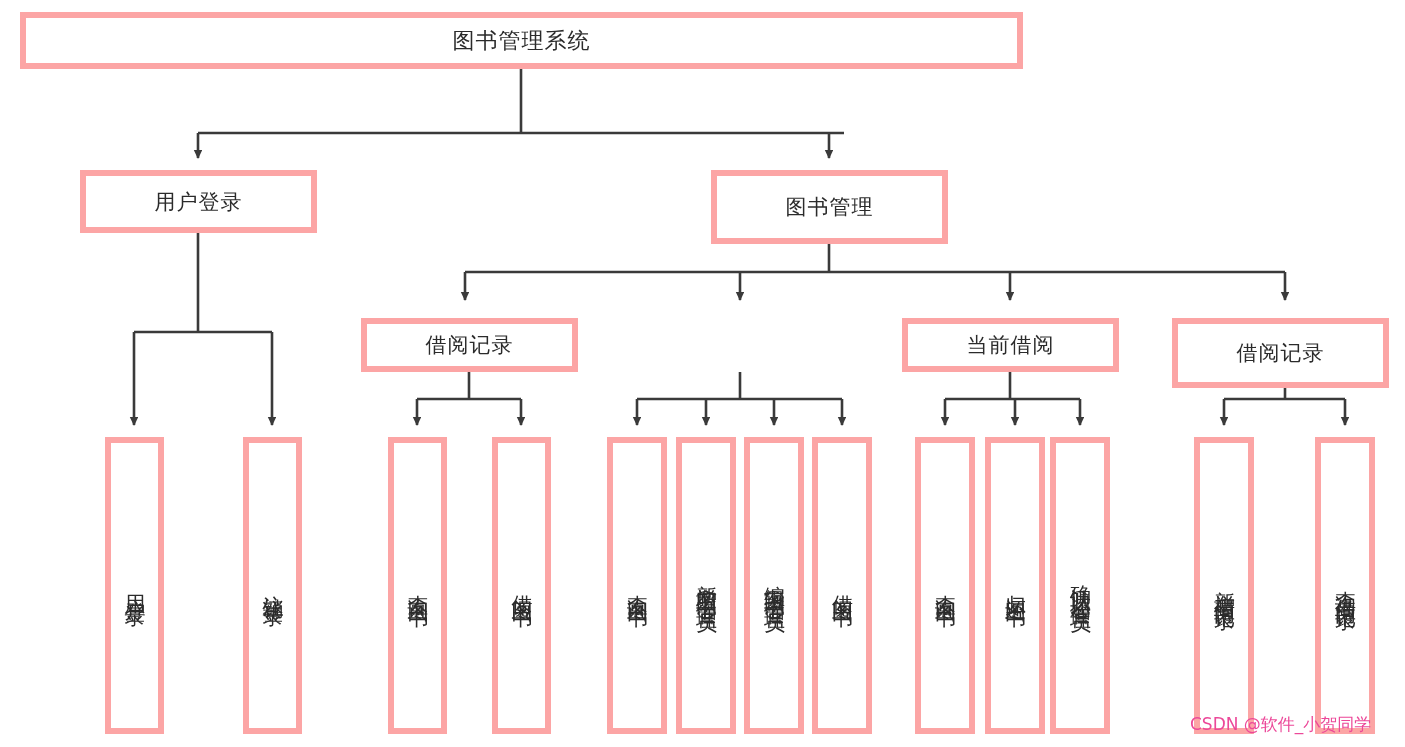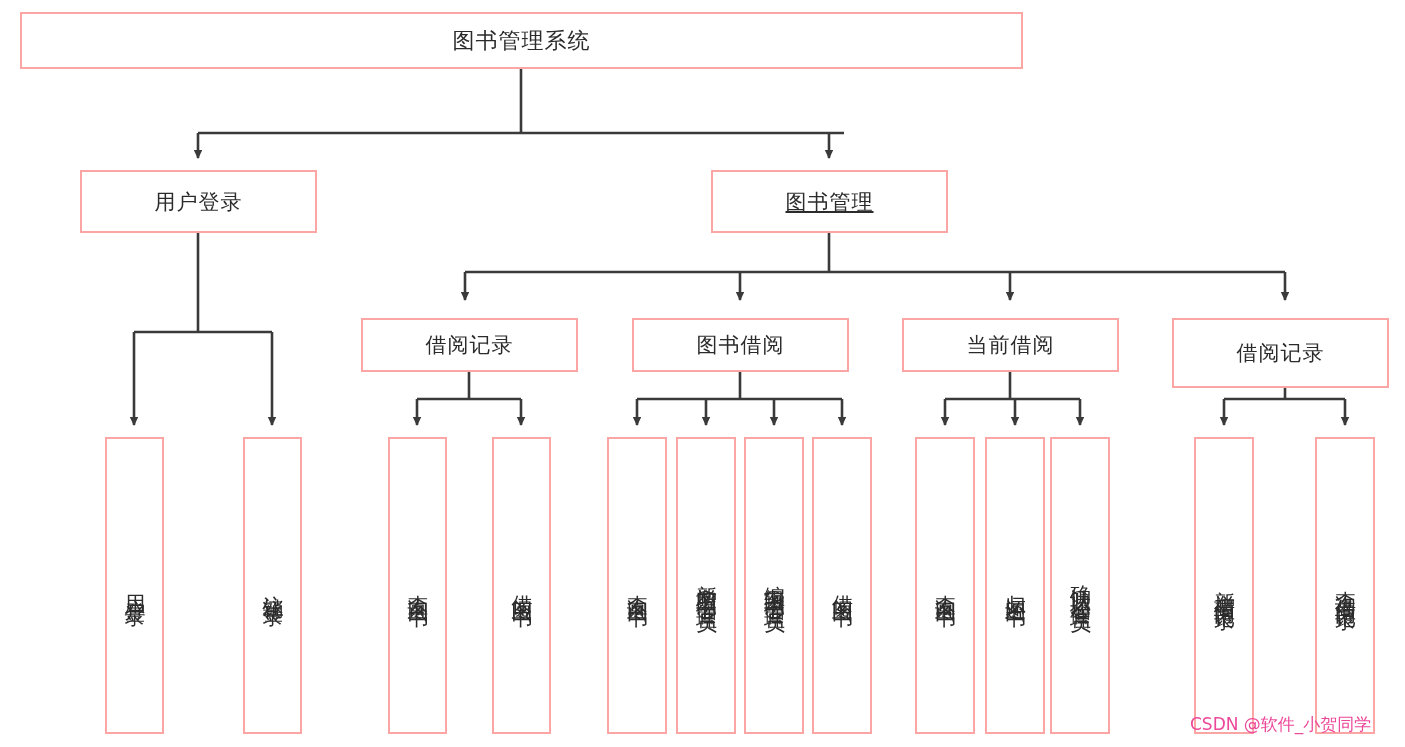--- a/index.html
+++ b/index.html
@@ -23,21 +23,21 @@
     left: 0;
     top: 0;
     width: 1405px;
     height: 747px;
     pointer-events: none;
   }
   .node {
     position: absolute;
     box-sizing: border-box;
     background: #ffffff;
-    border: 2px solid #fca5a5;
+    border: 6px solid #fca5a5;
     display: flex;
     align-items: center;
     justify-content: center;
     color: #2b2b2b;
   }
   .node.horiz {
     font-size: 21px;
     letter-spacing: 1px;
   }
   .node.vert {
@@ -117,29 +117,26 @@
     </g>
   </svg>
 
   <div class="node horiz root" style="left:20px; top:12px; width:1003px; height:57px;">
     <span>图书管理系统</span>
   </div>
 
   <div class="node horiz" style="left:80px; top:170px; width:237px; height:63px;">
     <span>用户登录</span>
   </div>
-  <div class="node horiz" style="left:711px; top:170px; width:237px; height:63px;text-decoration:underline;">
+  <div class="node horiz" style="left:711px; top:170px; width:237px; height:74px;">
     <span>图书管理</span>
   </div>
 
   <div class="node horiz" style="left:361px; top:318px; width:217px; height:54px;">
     <span>借阅记录</span>
-  </div>
-  <div class="node horiz" style="left:632px; top:318px; width:217px; height:54px;">
-    <span>图书借阅</span>
   </div>
   <div class="node horiz" style="left:902px; top:318px; width:217px; height:54px;align-items:center;">
     <span>当前借阅</span>
   </div>
   <div class="node horiz" style="left:1172px; top:318px; width:217px; height:70px;">
     <span>借阅记录</span>
   </div>
 
   <div class="node vert" style="left:105px; top:437px; width:59px; height:297px;">
     <span class="vlabel">用户登录</span>

